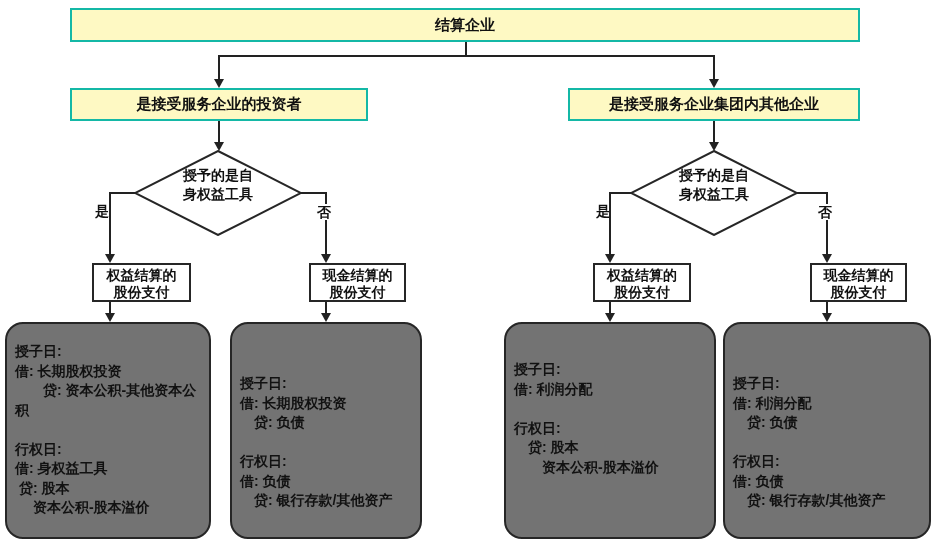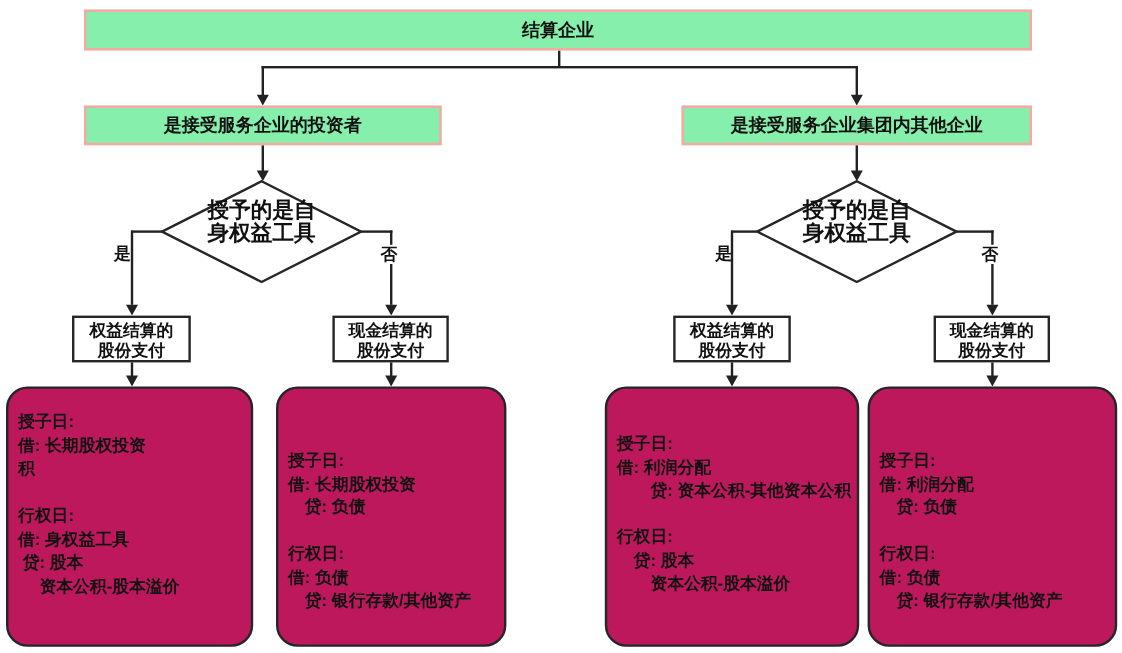--- a/index.html
+++ b/index.html
@@ -5,35 +5,35 @@
   html,body{margin:0;padding:0;background:#ffffff;}
   #canvas{
     position:relative;width:935px;height:544px;background:#ffffff;
     font-family:"Liberation Sans",sans-serif;color:#111;overflow:hidden;
   }
   *{box-sizing:border-box;}
   .ln{position:absolute;background:#222;}
   .ah{position:absolute;width:0;height:0;
       border-left:5px solid transparent;border-right:5px solid transparent;
       border-top:9px solid #222;}
-  .rect{position:absolute;border:2px solid #fca5a5;background:#86efac;
+  .rect{position:absolute;border:2px solid #14b8a6;background:#fef9c3;
         display:flex;align-items:center;justify-content:center;
         font-weight:600;}
   .topbox{left:70px;top:8px;width:790px;height:34px;font-size:15px;}
   .l2left{left:70px;top:88px;width:298px;height:33px;font-size:15px;}
   .l2right{left:568px;top:88px;width:292px;height:33px;font-size:15px;}
   .diamond{position:absolute;}
-  .dlabel{position:absolute;width:120px;text-align:center;font-size:18px;
+  .dlabel{position:absolute;width:120px;text-align:center;font-size:14px;
           font-weight:600;line-height:19px;}
   .branchlbl{position:absolute;font-size:14px;font-weight:600;line-height:16px;}
   .midbox{position:absolute;top:263px;height:39px;border:2px solid #262626;
           background:#fff;text-align:center;font-size:14px;font-weight:600;
-          line-height:17px;padding-top:2px;}
+          line-height:17px;padding-top:2px;margin-left:32px;}
   .bigbox{position:absolute;top:322px;height:217px;border:2px solid #262626;
-          border-radius:18px;background:#be185d;font-size:14px;font-weight:600;
+          border-radius:18px;background:#737373;font-size:14px;font-weight:600;
           padding-left:8px;padding-right:4px;}
   .b1{left:5px;width:206px;padding-top:18px;}
   .b2{left:230px;width:192px;padding-top:50px;}
   .b3{left:504px;width:212px;padding-top:36px;}
   .b4{left:723px;width:208px;padding-top:50px;}
   .tl{white-space:pre;min-height:19.5px;line-height:19.5px;}
 </style>
 </head>
 <body>
 
@@ -119,40 +119,40 @@
     <div>股份支付</div>
   </div>
   <div class="midbox" style="left:778px;width:97px">
     <div>现金结算的</div>
     <div>股份支付</div>
   </div>
 
   <div class="bigbox b1">
       <div class="tl">授子日:</div>
       <div class="tl">借: 长期股权投资</div>
+      <div class="tl">　　贷: 资本公积-其他资本公</div>
       <div class="tl">积</div>
       <div class="tl"></div>
       <div class="tl">行权日:</div>
       <div class="tl">借: 身权益工具</div>
       <div class="tl"> 贷: 股本</div>
       <div class="tl">　 资本公积-股本溢价</div>
     </div>
   <div class="bigbox b2">
       <div class="tl">授子日:</div>
       <div class="tl">借: 长期股权投资</div>
       <div class="tl">　贷: 负债</div>
       <div class="tl"></div>
       <div class="tl">行权日:</div>
       <div class="tl">借: 负债</div>
       <div class="tl">　贷: 银行存款/其他资产</div>
     </div>
   <div class="bigbox b3">
       <div class="tl">授子日:</div>
       <div class="tl">借: 利润分配</div>
-      <div class="tl">　　贷: 资本公积-其他资本公积</div>
       <div class="tl"></div>
       <div class="tl">行权日:</div>
       <div class="tl">　贷: 股本</div>
       <div class="tl">　　资本公积-股本溢价</div>
     </div>
   <div class="bigbox b4">
       <div class="tl">授子日:</div>
       <div class="tl">借: 利润分配</div>
       <div class="tl">　贷: 负债</div>
       <div class="tl"></div>

